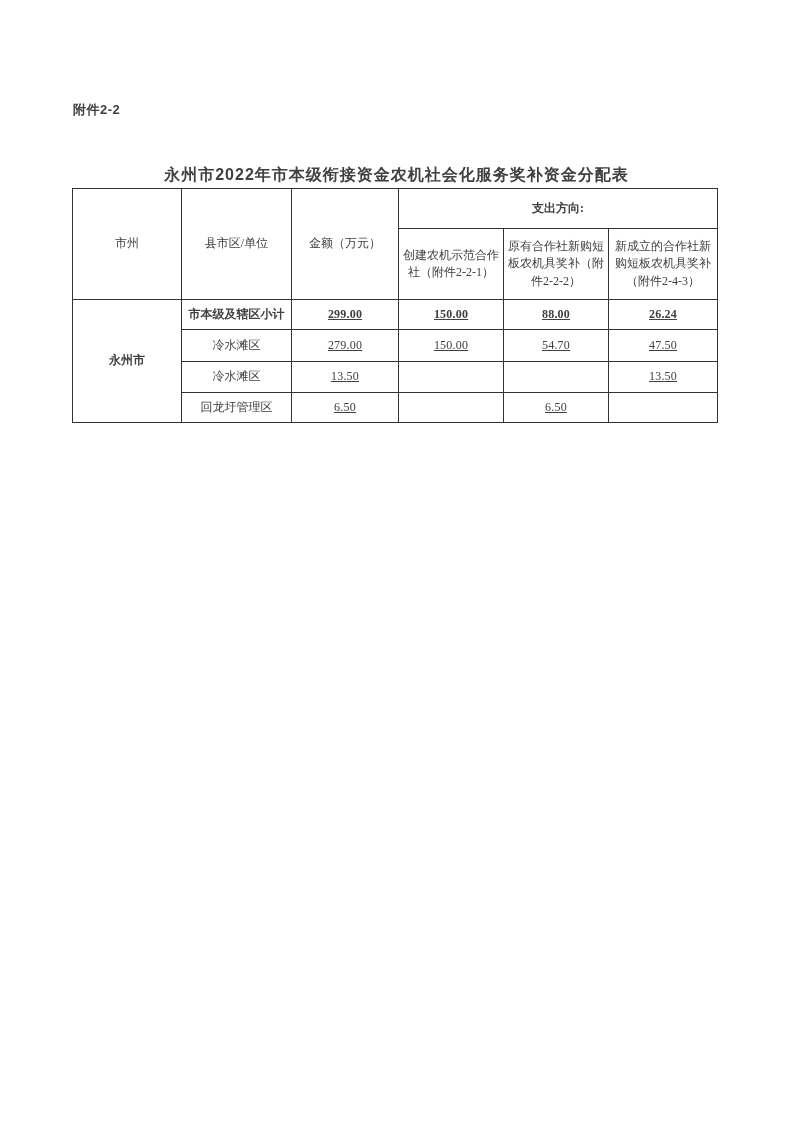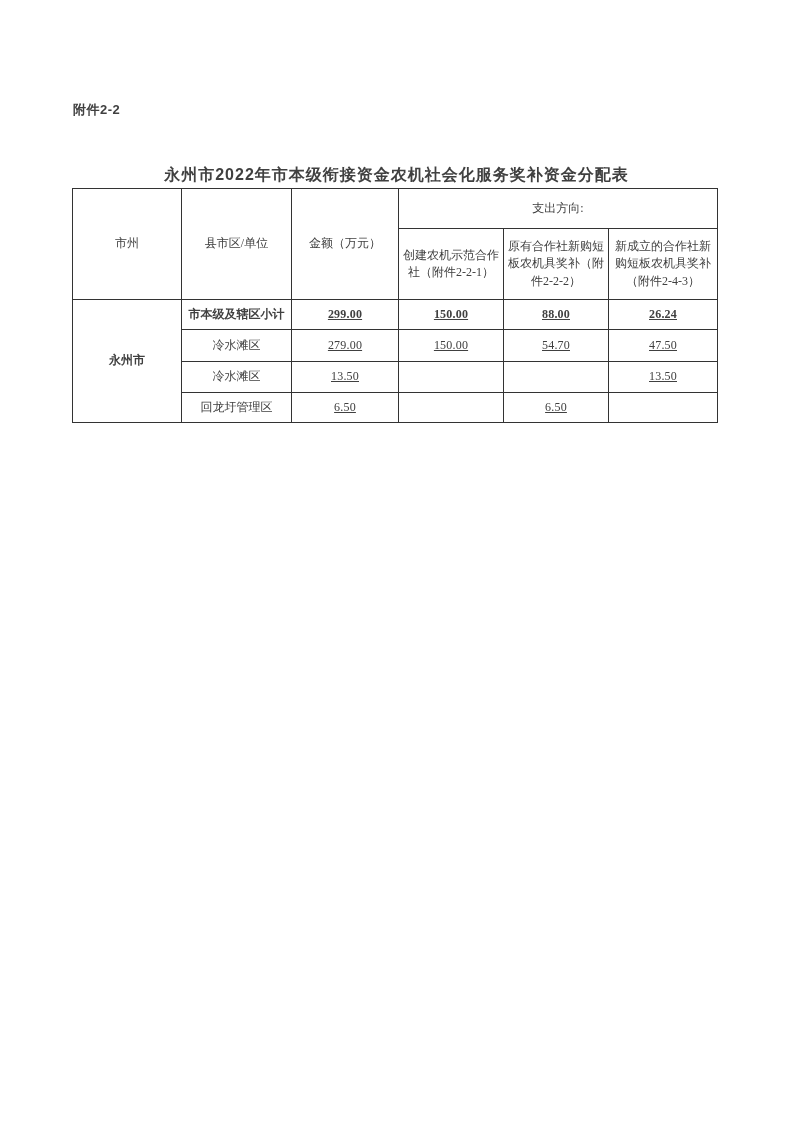--- a/index.html
+++ b/index.html
@@ -55,20 +55,21 @@
   }
   tr.hdr-a { height: 40px; }
   tr.hdr-b { height: 71px; }
   tr.data-row-0 { height: 30px; }
   tr.data-row-1 { height: 32px; }
   tr.data-row-2 { height: 31px; }
   tr.data-row-3 { height: 30px; }
   td.dir-cell {
     text-align: left;
     padding-left: 7px;
+    font-weight: bold;
   }
   td.sub-hdr {
     line-height: 1.5;
     padding: 2px 4px;
   }
   .bold { font-weight: 700; }
   td.num {
     font-family: "Liberation Serif", "DejaVu Serif", serif;
     letter-spacing: 0.2px;
     text-decoration: underline;

